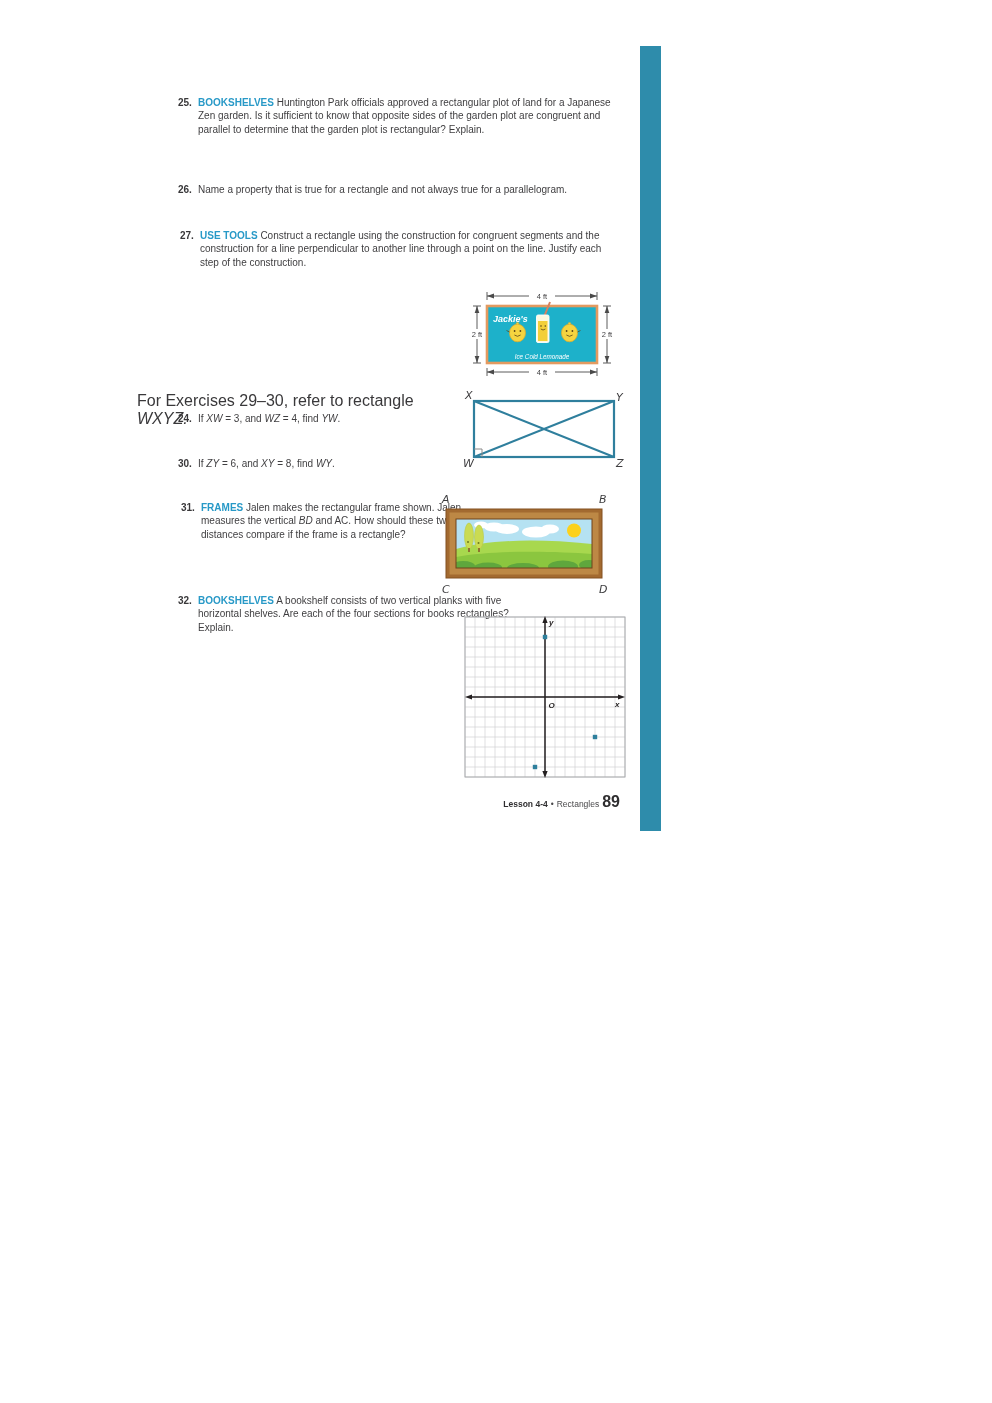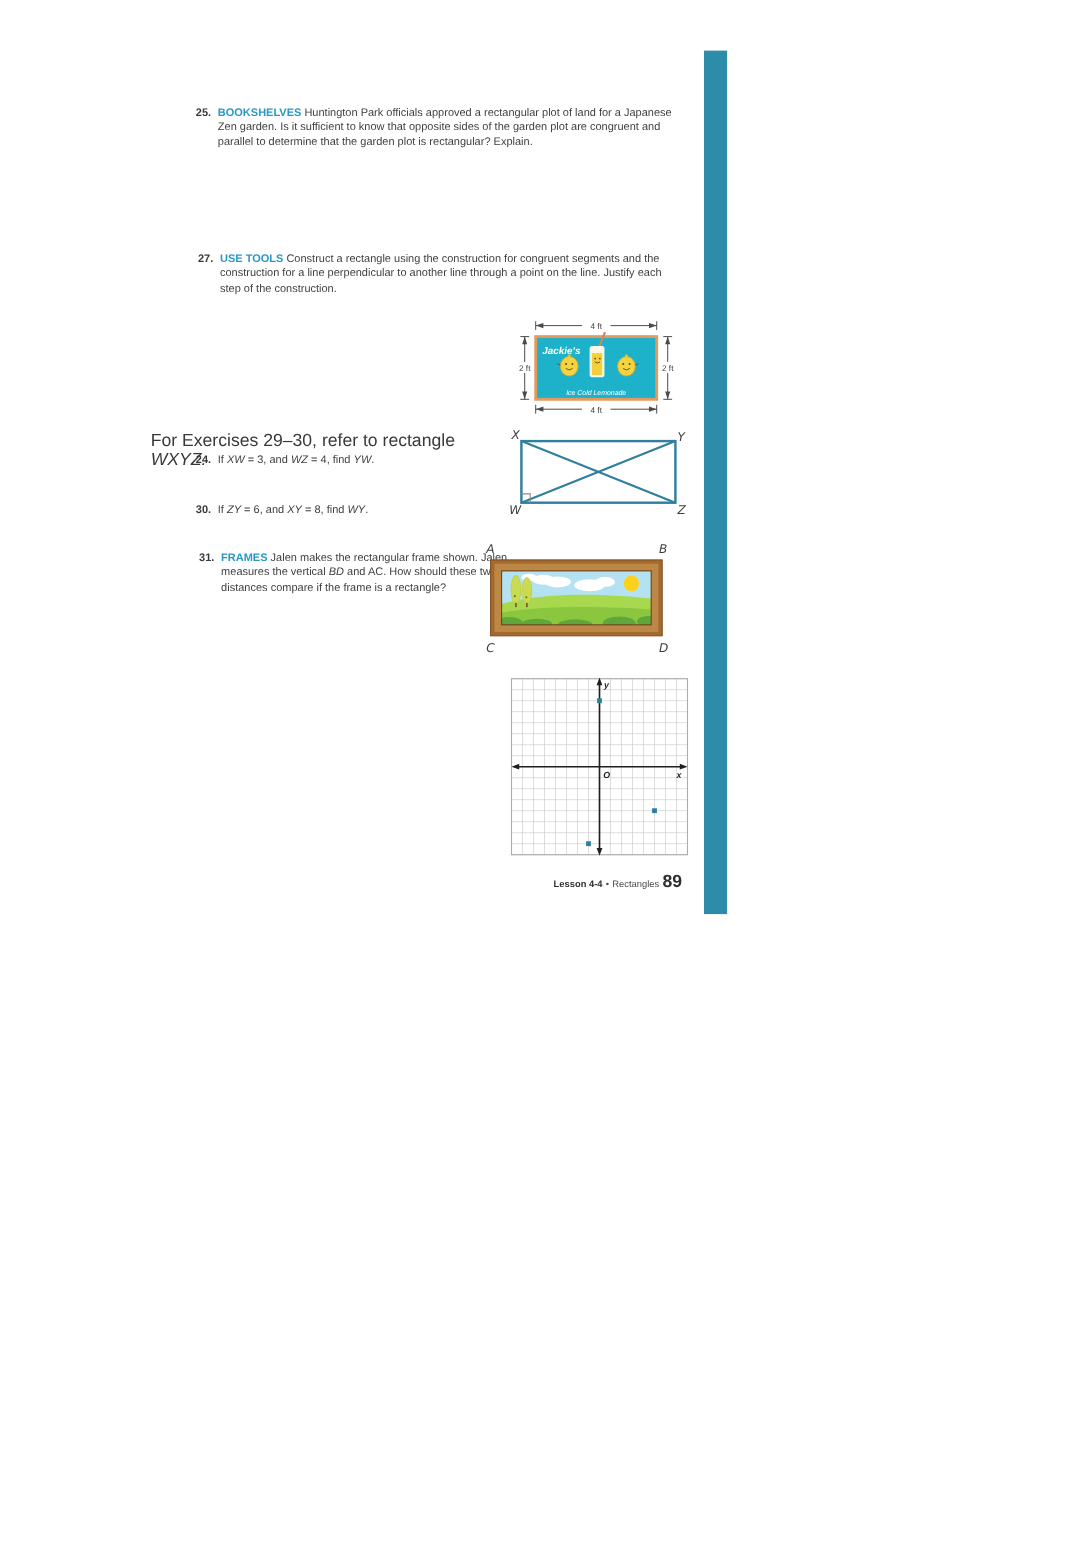--- a/index.html
+++ b/index.html
@@ -27,20 +27,24 @@
 <div class="page">
 
   <div class="accent-bar" style="background: rgb(46, 140, 171);"></div>
 
   <div class="ex" style="left:137px; top:96px; width:420px;">
     <span class="num">25.</span>
     <span class="kw" style="color: rgb(40, 153, 199);">BOOKSHELVES</span>
     <span><span>Huntington Park officials approved a rectangular plot of land for a Japanese Zen garden. Is it sufficient to know that opposite sides of the garden plot are congruent and parallel to determine that the garden plot is rectangular? Explain.</span></span>
   </div>
 
+  <div class="ex" style="left:137px; top:183px; width:450px;">
+    <span class="num">26.</span>
+    <span><span>Name a property that is true for a rectangle and not always true for a parallelogram.</span></span>
+  </div>
 
   <div class="ex" style="left:139px; top:229px; width:412px;">
     <span class="num">27.</span>
     <span class="kw" style="color: rgb(40, 153, 199);">USE TOOLS</span>
     <span><span>Construct a rectangle using the construction for congruent segments and the construction for a line perpendicular to another line through a point on the line. Justify each step of the construction.</span></span>
   </div>
 
 
   <div class="fig" style="left:468px; top:289px;">
     <svg width="152" height="90" viewBox="0 0 152 90">
@@ -188,20 +192,25 @@
           <circle cx="35" cy="53" r="1" fill="#6b7a1e"></circle>
           <circle cx="45.5" cy="54" r="1" fill="#6b7a1e"></circle>
           <rect x="35.2" y="59" width="1.6" height="4" fill="#8a5a2b"></rect>
           <rect x="45.2" y="59" width="1.6" height="4" fill="#8a5a2b"></rect>
         </g>
       </g>
       <rect x="23" y="30" width="136" height="49" fill="none" stroke="#6e431c" stroke-width="1"></rect>
     </svg>
   </div>
 
+  <div class="ex" style="left:137px; top:594px; width:312px;">
+    <span class="num">32.</span>
+    <span class="kw" style="color: rgb(40, 153, 199);">BOOKSHELVES</span>
+    <span><span>A bookshelf consists of two vertical planks with five horizontal shelves. Are each of the four sections for books rectangles? Explain.</span></span>
+  </div>
 
 
   <div class="fig" style="left:463px; top:614px;">
     <svg id="grid-svg" width="164" height="166" viewBox="0 0 164 166">
       <g id="grid-lines">
           <line x1="2" x2="2" y1="3" y2="163" stroke="#c9cbcd" stroke-width="0.6"></line>
           <line x1="2" x2="162" y1="3" y2="3" stroke="#c9cbcd" stroke-width="0.6"></line>
           <line x1="12" x2="12" y1="3" y2="163" stroke="#c9cbcd" stroke-width="0.6"></line>
           <line x1="2" x2="162" y1="13" y2="13" stroke="#c9cbcd" stroke-width="0.6"></line>
           <line x1="22" x2="22" y1="3" y2="163" stroke="#c9cbcd" stroke-width="0.6"></line>

